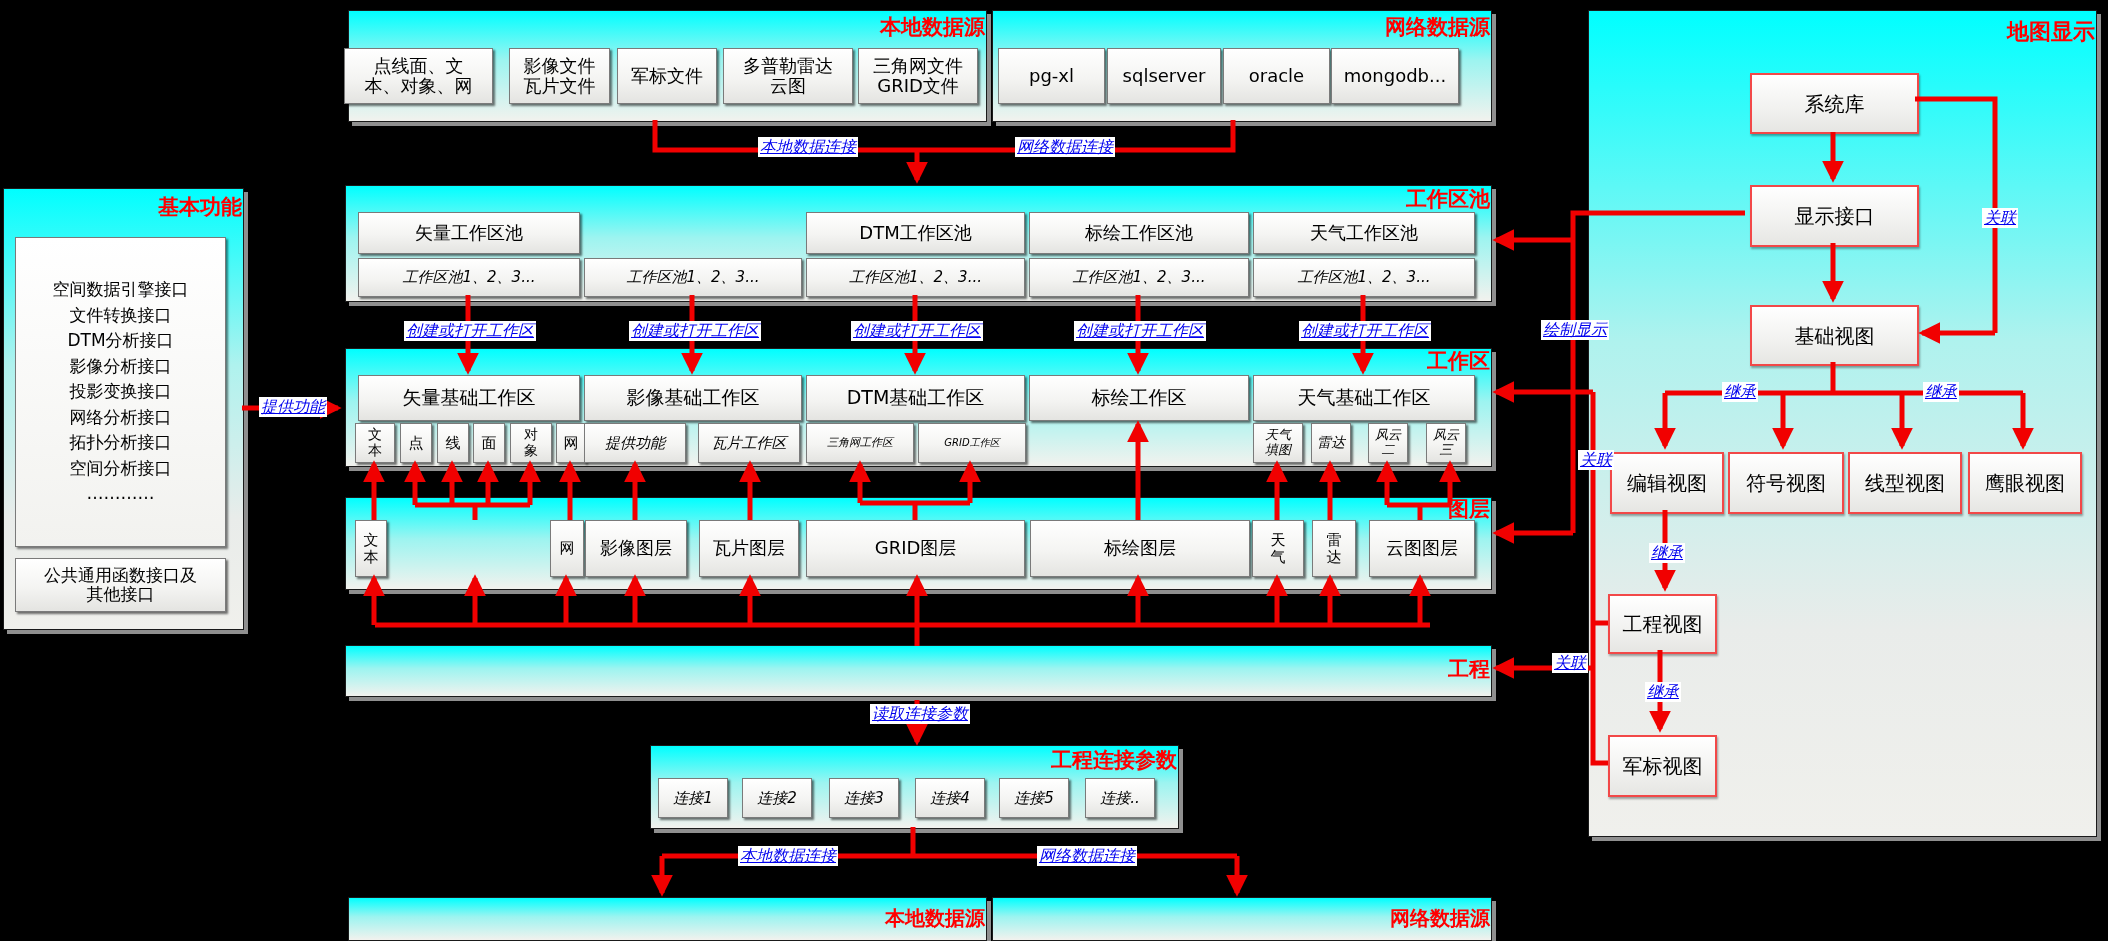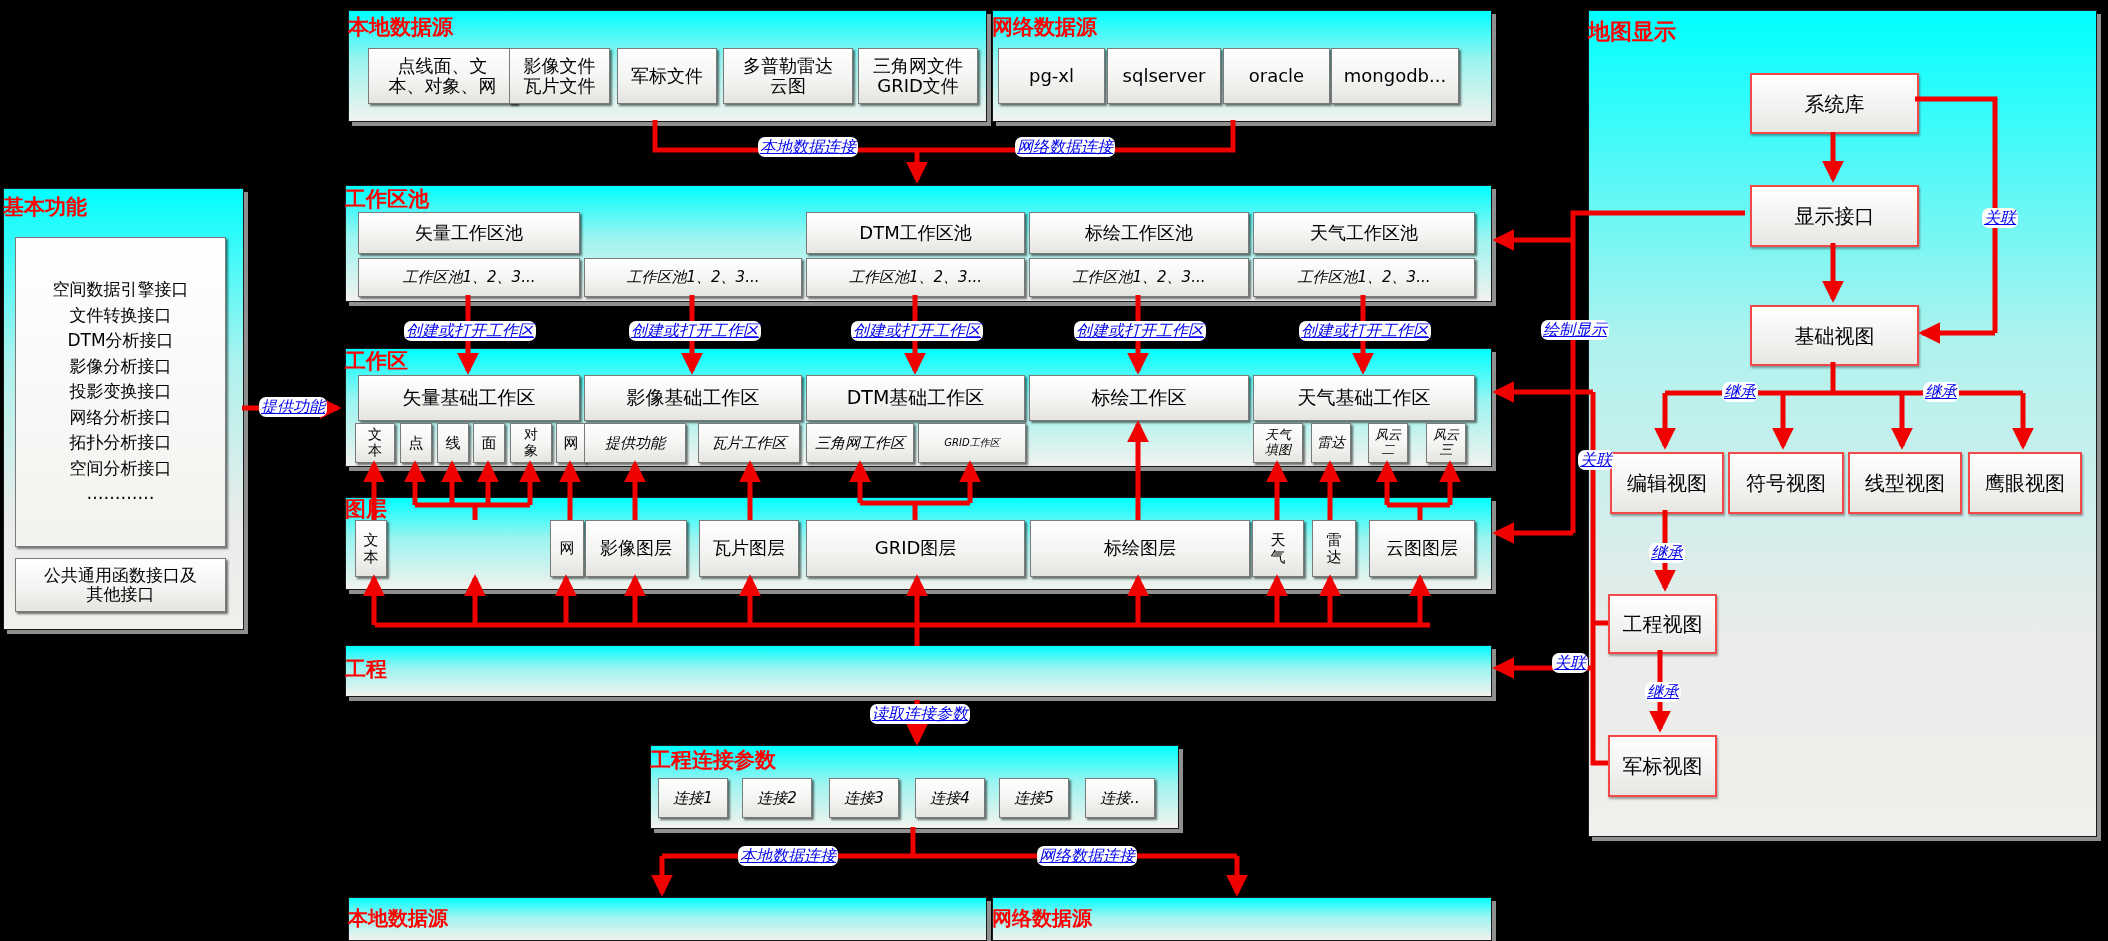--- a/index.html
+++ b/index.html
@@ -2,34 +2,34 @@
 <html><head>
 <meta charset="utf-8">
 <style>
   html,body{margin:0;padding:0;background:#000;}
   #canvas{position:relative;width:2108px;height:941px;background:#000;overflow:hidden;
           font-family:"DejaVu Sans","Liberation Sans",sans-serif;}
   .panel{position:absolute;z-index:1;border:1px solid #1a1a1a;
          background:linear-gradient(180deg,#00ffff 0%,#9df4f0 45%,#f2f2ee 100%);
          box-shadow:4px 4px 0 #8f8f8f;}
   .panel.tall{background:linear-gradient(180deg,#00ffff 0%,#aff2ee 40%,#e9ecea 75%,#f0f0ec 100%);}
-  .ptitle{position:absolute;z-index:20;text-align:left;color:#ff0000;font-weight:bold;
+  .ptitle{position:absolute;z-index:20;text-align:right;color:#ff0000;font-weight:bold;
           font-size:21px;line-height:1.1;}
   .bx{position:absolute;z-index:10;display:flex;align-items:center;justify-content:center;
       text-align:center;white-space:pre-line;color:#000;line-height:1.12;font-size:18px;
       background:linear-gradient(180deg,#ffffff 0%,#f4f4f2 55%,#e4e4e1 100%);
       border:1px solid #7a7a7a;box-shadow:2px 2px 2px rgba(0,0,0,0.55);}
   .it{font-style:italic;}
   .rbx{position:absolute;z-index:10;display:flex;align-items:center;justify-content:center;
        text-align:center;color:#000;font-size:20px;line-height:1.1;
        background:linear-gradient(180deg,#ffffff 0%,#f1f1ef 60%,#e6e6e3 100%);
        border:2px solid #f24848;box-shadow:1px 2px 2px rgba(0,0,0,0.35);}
   .bl{position:absolute;z-index:60;transform:translate(-50%,-50%);background:#ffffff;
       color:#0000ee;font-style:italic;text-decoration:underline;font-size:16px;
-      padding:0 2px;white-space:nowrap;line-height:1.25;border-radius:7px;}
+      padding:0 2px;white-space:nowrap;line-height:1.25;}
   svg#arrows{position:absolute;left:0;top:0;z-index:50;pointer-events:none;}
   .lst{position:absolute;z-index:10;display:flex;flex-direction:column;align-items:center;
        justify-content:center;text-align:center;color:#000;font-size:17px;line-height:1.5;
        background:linear-gradient(180deg,#ffffff,#f2f2ef);border:1px solid #7a7a7a;
        box-shadow:2px 2px 2px rgba(0,0,0,0.5);}
 </style>
 </head>
 <body>
 
 <div id="canvas">
@@ -65,21 +65,21 @@
     <div>影像分析接口</div>
     <div>投影变换接口</div>
     <div>网络分析接口</div>
     <div>拓扑分析接口</div>
     <div>空间分析接口</div>
     <div>…………</div>
   </div>
   <div class="bx" style="left:15px;top:558px;width:209px;height:52px;font-size:17px">公共通用函数接口及
 其他接口</div>
 
-  <div class="bx" style="left:368px;top:48px;width:147px;height:54px">点线面、文
+  <div class="bx" style="left:344px;top:48px;width:147px;height:54px">点线面、文
 本、对象、网</div>
   <div class="bx" style="left:509px;top:48px;width:99px;height:54px">影像文件
 瓦片文件</div>
   <div class="bx" style="left:617px;top:48px;width:98px;height:54px">军标文件</div>
   <div class="bx" style="left:723px;top:48px;width:128px;height:54px">多普勒雷达
 云图</div>
   <div class="bx" style="left:858px;top:48px;width:118px;height:54px">三角网文件
 GRID文件</div>
 
   <div class="bx" style="left:998px;top:48px;width:105px;height:54px">pg-xl</div>
@@ -106,21 +106,21 @@
   <div class="bx" style="left:355px;top:423px;width:38px;height:38px;font-size:14px">文
 本</div>
   <div class="bx" style="left:400px;top:423px;width:30px;height:38px;font-size:15px">点</div>
   <div class="bx" style="left:437px;top:423px;width:30px;height:38px;font-size:15px">线</div>
   <div class="bx" style="left:473px;top:423px;width:30px;height:38px;font-size:15px">面</div>
   <div class="bx" style="left:510px;top:423px;width:40px;height:38px;font-size:14px">对
 象</div>
   <div class="bx" style="left:556px;top:423px;width:28px;height:38px;font-size:15px">网</div>
   <div class="bx it" style="left:584px;top:423px;width:100px;height:38px;font-size:15px">提供功能</div>
   <div class="bx it" style="left:698px;top:423px;width:100px;height:38px;font-size:15px">瓦片工作区</div>
-  <div class="bx it" style="left:806px;top:423px;width:106px;height:38px;font-size:15px">三角网工作区</div>
+  <div class="bx it" style="left:806px;top:423px;width:106px;height:38px;font-size:11px">三角网工作区</div>
   <div class="bx it" style="left:918px;top:423px;width:106px;height:38px;font-size:10px">GRID工作区</div>
   <div class="bx it" style="left:1253px;top:423px;width:48px;height:38px;font-size:13px">天气
 填图</div>
   <div class="bx it" style="left:1311px;top:423px;width:38px;height:38px;font-size:14px">雷达</div>
   <div class="bx it" style="left:1368px;top:423px;width:38px;height:38px;font-size:13px">风云
 二</div>
   <div class="bx it" style="left:1426px;top:423px;width:38px;height:38px;font-size:13px">风云
 三</div>
 
   <div class="bx" style="left:355px;top:520px;width:30px;height:55px;font-size:15px">文

